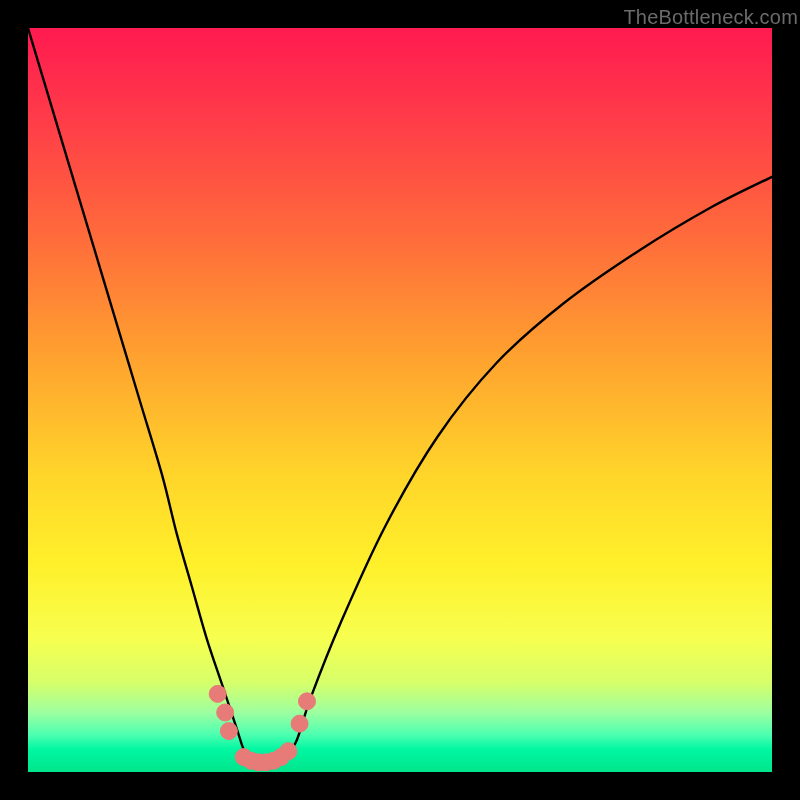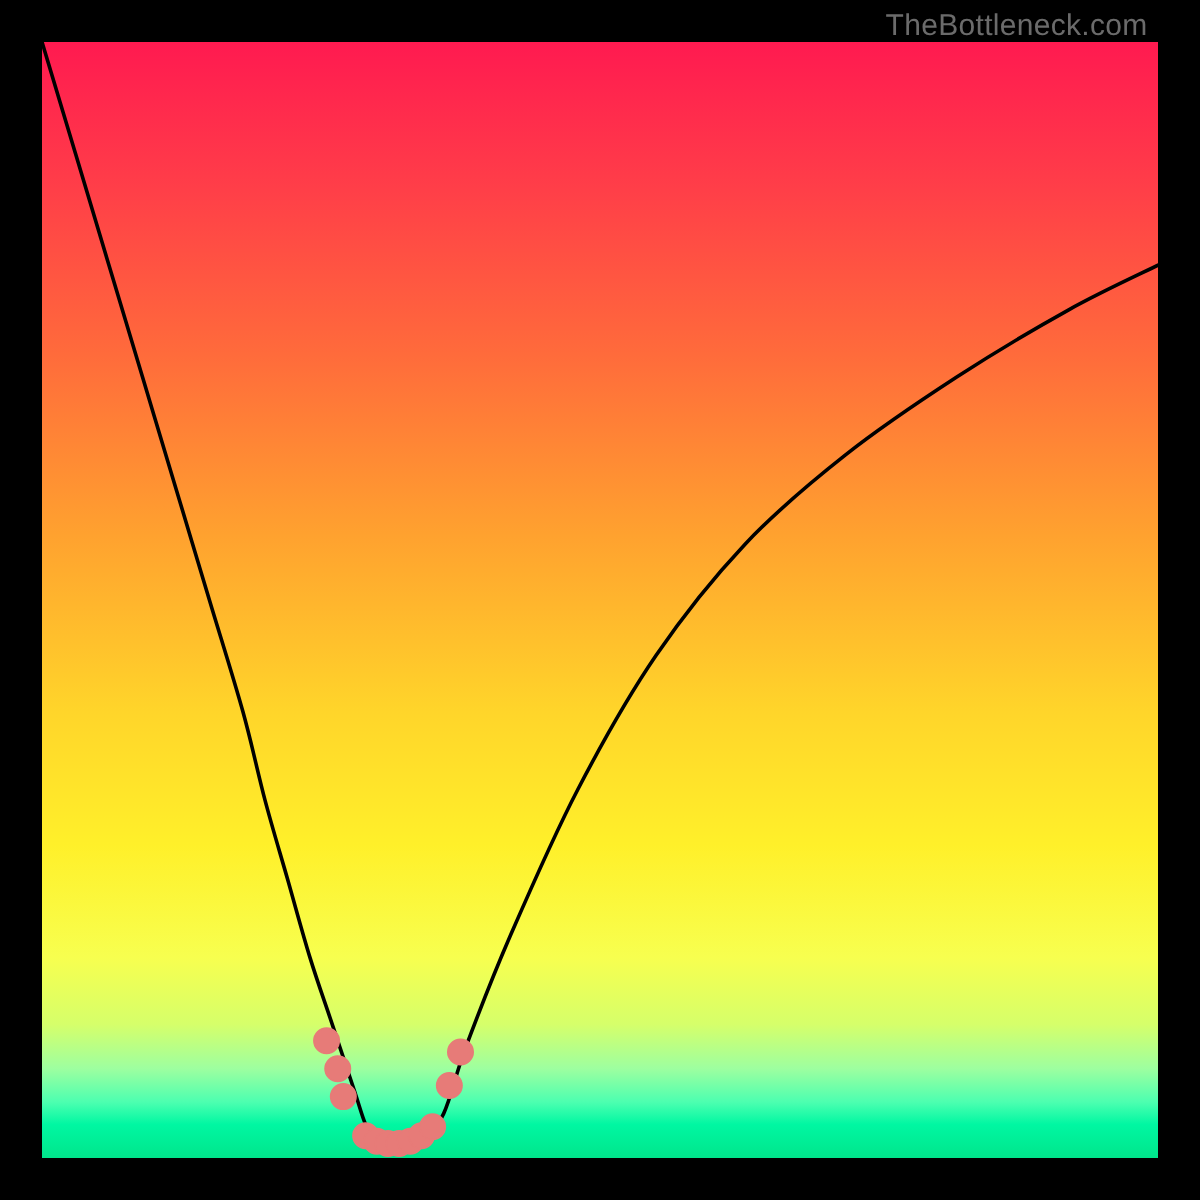--- a/index.html
+++ b/index.html
@@ -40,21 +40,21 @@
   }
   .plot-svg {
     position: absolute;
     inset: 0;
     width: 100%;
     height: 100%;
   }
   .watermark {
     position: absolute;
     top: 6px;
-    right: 35px;
+    right: 2px;
     color: #6b6b6b;
     font-size: 20px;
     font-weight: 500;
     letter-spacing: 0.2px;
     user-select: none;
   }
 </style>
 </head>
 <body>
 

